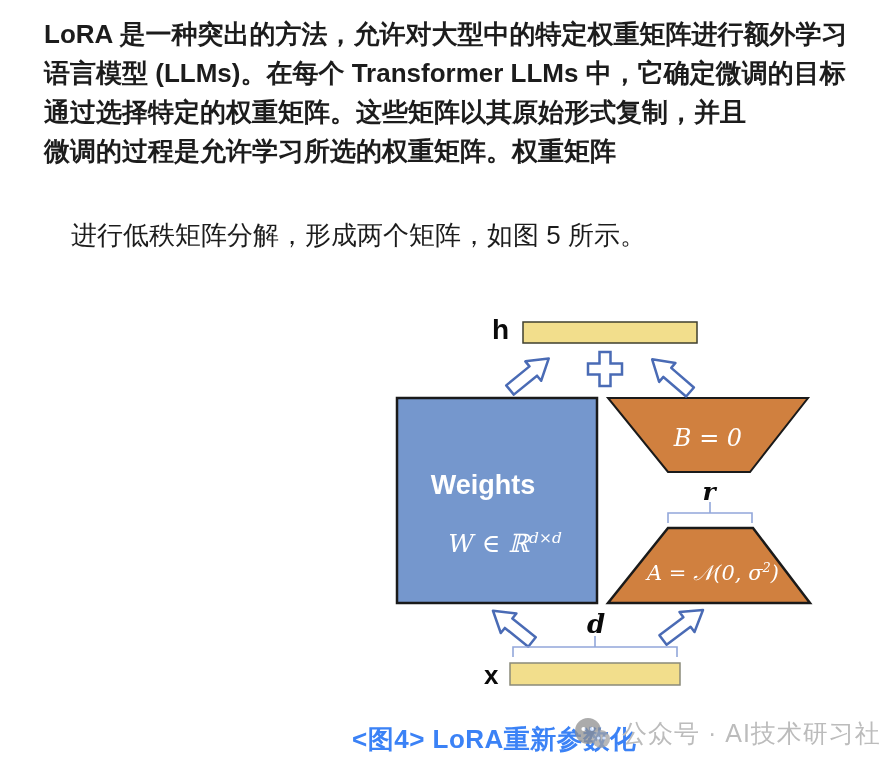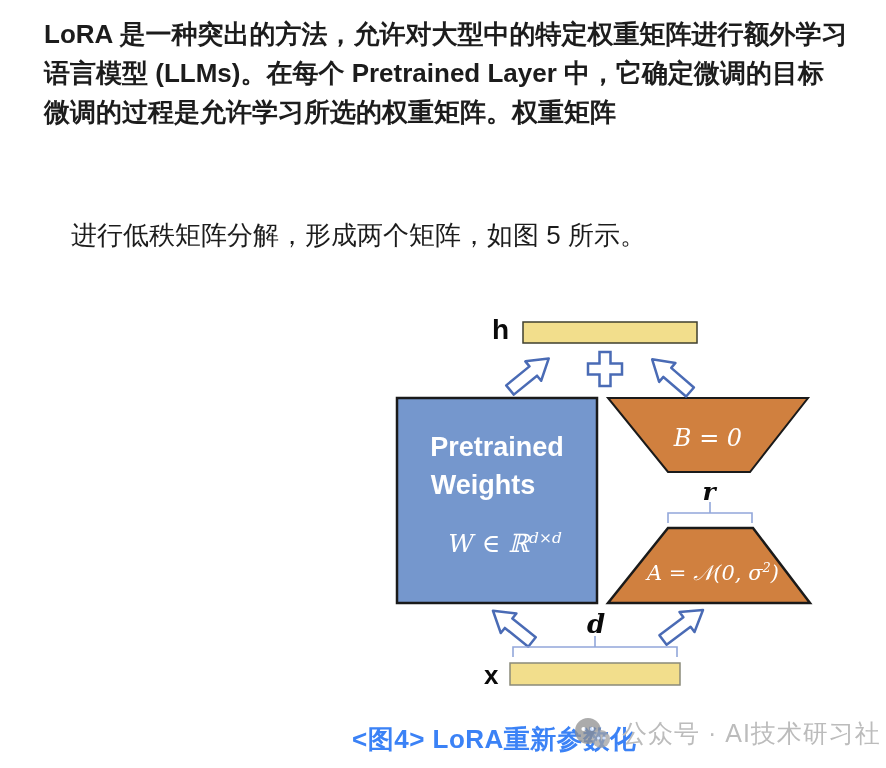--- a/index.html
+++ b/index.html
@@ -54,21 +54,22 @@
   }
   #watermark-icon { left: 572px; top: 716px; opacity: 0.75; }
 </style>
 </head>
 <body>
 
 <div id="page">
 
   <div id="paragraph1" class="abs">
     <div>LoRA 是一种突出的方法，允许对大型中的特定权重矩阵进行额外学习</div>
-    <div>语言模型 (LLMs)。在每个 Pretrained Layer 中，它确定微调的目标</div>
+    <div>语言模型 (LLMs)。在每个 Transformer LLMs 中，它确定微调的目标</div>
+    <div>通过选择特定的权重矩阵。这些矩阵以其原始形式复制，并且</div>
     <div>微调的过程是允许学习所选的权重矩阵。权重矩阵</div>
   </div>
   <div id="paragraph2" class="abs">
     <div>进行低秩矩阵分解，形成两个矩阵，如图 5 所示。</div>
   </div>
 
   <svg class="abs" style="left:390px; top:310px;" width="450" height="400" viewBox="0 0 450 400">
 
     <rect x="133" y="12" width="174" height="21" stroke="#3f3f2e" stroke-width="1.5" fill="#F2DE8C"></rect>
 
@@ -93,21 +94,20 @@
   </svg>
 
   <div class="abs diag-label-sans" style="left:492px; top:314px; font-size:28px;">h</div>
 
   <div class="abs diag-label-sans" style="left:484px; top:660px; font-size:26px;">x</div>
 
   <div class="abs diag-label-math" style="left:694px; top:477px; width:30px; font-size:25px; text-align:center;">r</div>
 
   <div class="abs diag-label-math" style="left:581px; top:609px; width:30px; font-size:26px; text-align:center;">d</div>
 
-  <div class="abs box-text" style="left:397px; top:432px; width:200px; font-size:27px;">Pretrained</div>
   <div class="abs box-text" style="left:397px; top:470px; width:172px; font-size:27px;">Weights</div>
 
   <div class="abs formula-white" style="left:397px; top:529px; width:216px; font-size:25px;"><span>W ∈ ℝ</span><sup>d×d</sup></div>
 
   <div class="abs formula-white" style="left:658px; top:424px; width:100px; font-size:24px;font-style:italic;">B = 0</div>
 
   <div class="abs formula-white" style="left:634px; top:560px; width:158px; font-size:21px;"><span>A = 𝒩(0, σ</span><sup>2</sup><span>)</span></div>
 
   <div id="caption" class="abs">&lt;图4&gt; LoRA重新参数化</div>
 

